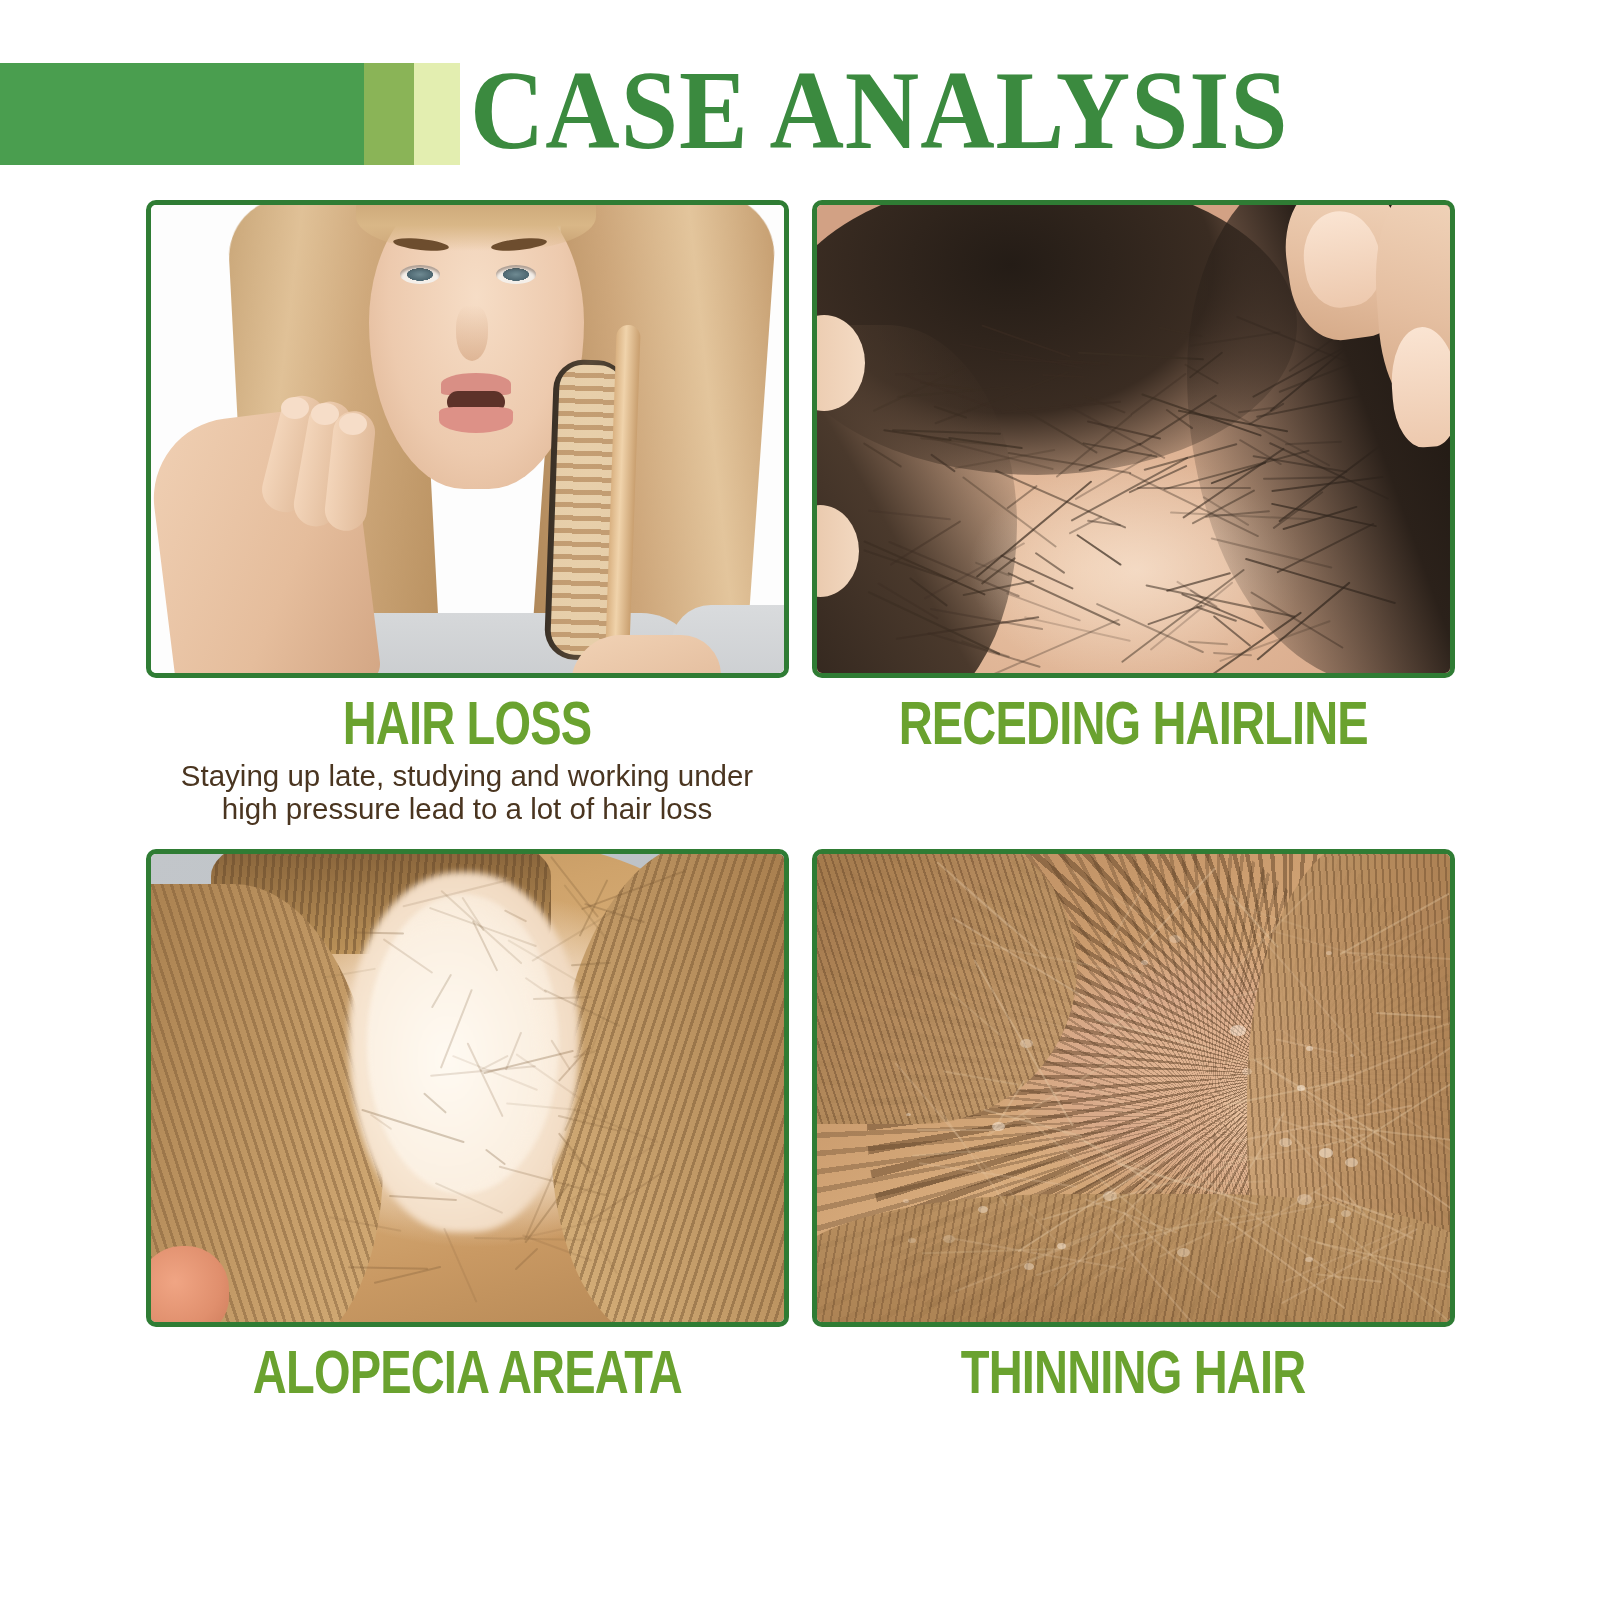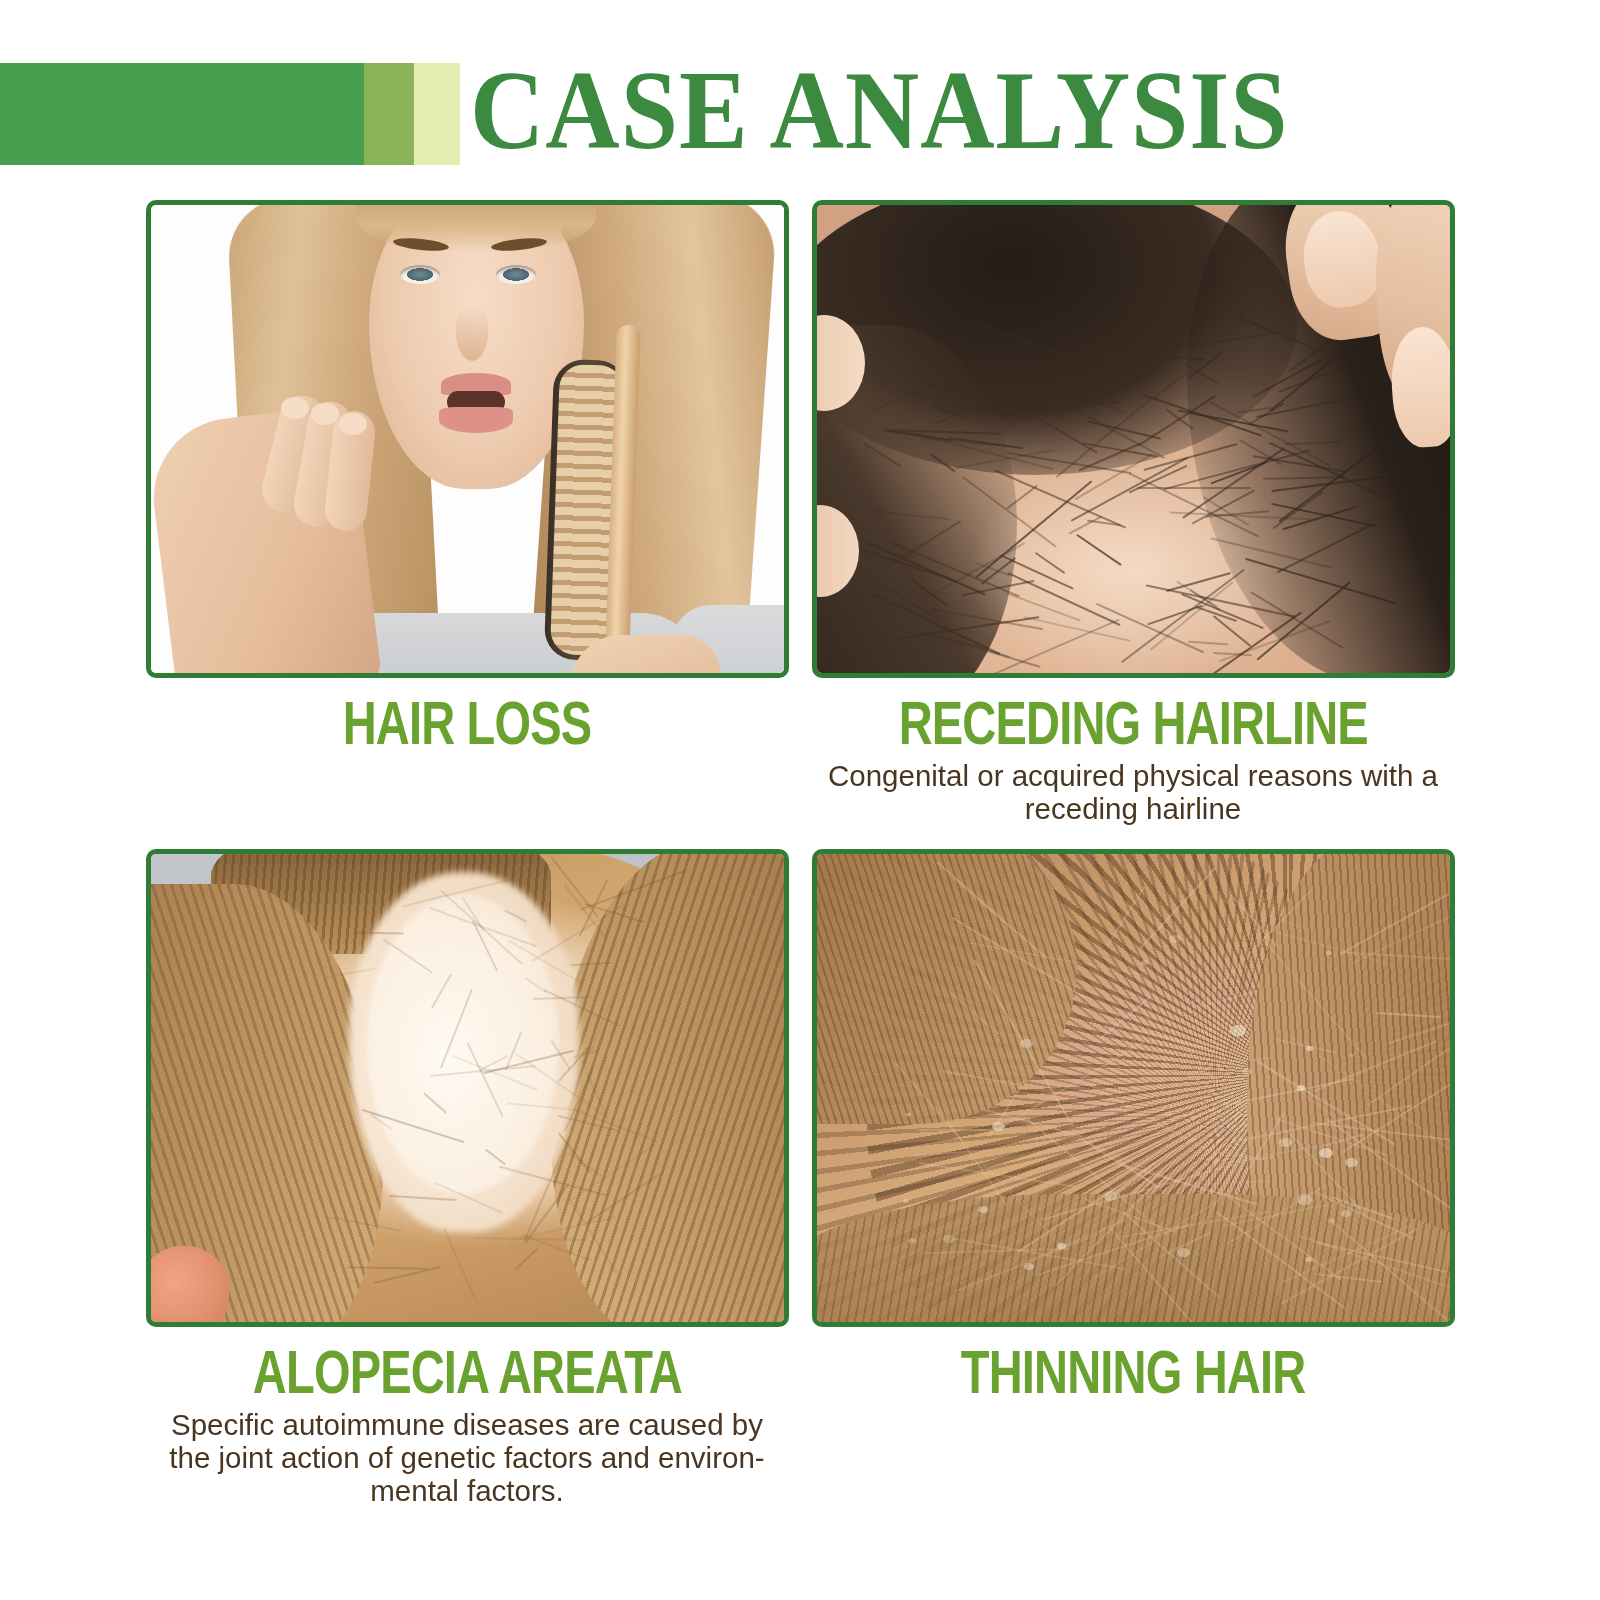--- a/index.html
+++ b/index.html
@@ -471,20 +471,22 @@
               <div class="strand" style="left:382.5px;top:304.4px;width:113.7px;transform:rotate(-65.1deg);opacity:0.25"></div>
               <div class="strand" style="left:356.7px;top:223.4px;width:40.6px;transform:rotate(19.1deg);opacity:0.29"></div>
               <div class="strand" style="left:253.0px;top:162.1px;width:104.9px;transform:rotate(27.3deg);opacity:0.68"></div>
               <div class="strand" style="left:457.3px;top:106.9px;width:40.4px;transform:rotate(54.7deg);opacity:0.70"></div>
               <div class="strand" style="left:450.6px;top:340.4px;width:125.5px;transform:rotate(66.2deg);opacity:0.26"></div>
               <div class="strand" style="left:310.5px;top:286.2px;width:49.4px;transform:rotate(20.9deg);opacity:0.42"></div>
             </div>
         </div>
       </div>
       <div class="card-title">HAIR LOSS</div>
+      <div class="card-caption">Staying up late, studying and working under
+high pressure lead to a lot of hair loss</div>
     </div>
 
     <div class="card">
       <div class="photo-frame">
         <div class="photo p2">
           <div class="dark-top"></div>
           <div class="dark-left"></div>
           <div class="scalp-gloss"></div>
           <div id="p2-wisps">
               <div class="wisp" style="left:353.7px;top:310.2px;width:145.5px;transform:rotate(2.7deg);opacity:0.26"></div>
@@ -611,22 +613,20 @@
           <div class="dark-right"></div>
           <div class="finger fa"></div>
           <div class="fnail na"></div>
           <div class="finger fb"></div>
           <div class="fnail nb"></div>
           <div class="fleft"></div>
           <div class="fleft2"></div>
         </div>
       </div>
       <div class="card-title">RECEDING HAIRLINE</div>
-      <div class="card-caption">Congenital or acquired physical reasons with a
-receding hairline</div>
     </div>
 
   </div>
 
   <div class="row row-2">
 
     <div class="card">
       <div class="photo-frame">
         <div class="photo p3">
           <div class="head"></div>
@@ -694,23 +694,20 @@
               <div class="wisp" style="left:432.7px;top:58.0px;width:62.5px;transform:rotate(17.0deg);opacity:0.57"></div>
               <div class="wisp" style="left:369.8px;top:392.7px;width:74.4px;transform:rotate(20.1deg);opacity:0.30"></div>
               <div class="wisp" style="left:269.3px;top:248.2px;width:29.8px;transform:rotate(41.4deg);opacity:0.54"></div>
               <div class="wisp" style="left:372.1px;top:129.6px;width:25.8px;transform:rotate(34.5deg);opacity:0.26"></div>
               <div class="wisp" style="left:279.0px;top:215.9px;width:105.9px;transform:rotate(-5.2deg);opacity:0.33"></div>
               <div class="wisp" style="left:420.8px;top:271.1px;width:90.4px;transform:rotate(21.1deg);opacity:0.30"></div>
             </div>
         </div>
       </div>
       <div class="card-title">ALOPECIA AREATA</div>
-      <div class="card-caption">Specific autoimmune diseases are caused by
-the joint action of genetic factors and environ-
-mental factors.</div>
     </div>
 
     <div class="card">
       <div class="photo-frame">
         <div class="photo p4">
           <div class="whorl"></div>
           <div class="rays"></div>
           <div class="rays2"></div>
           <div class="left-thick"></div>
           <div class="side-thick"></div>

